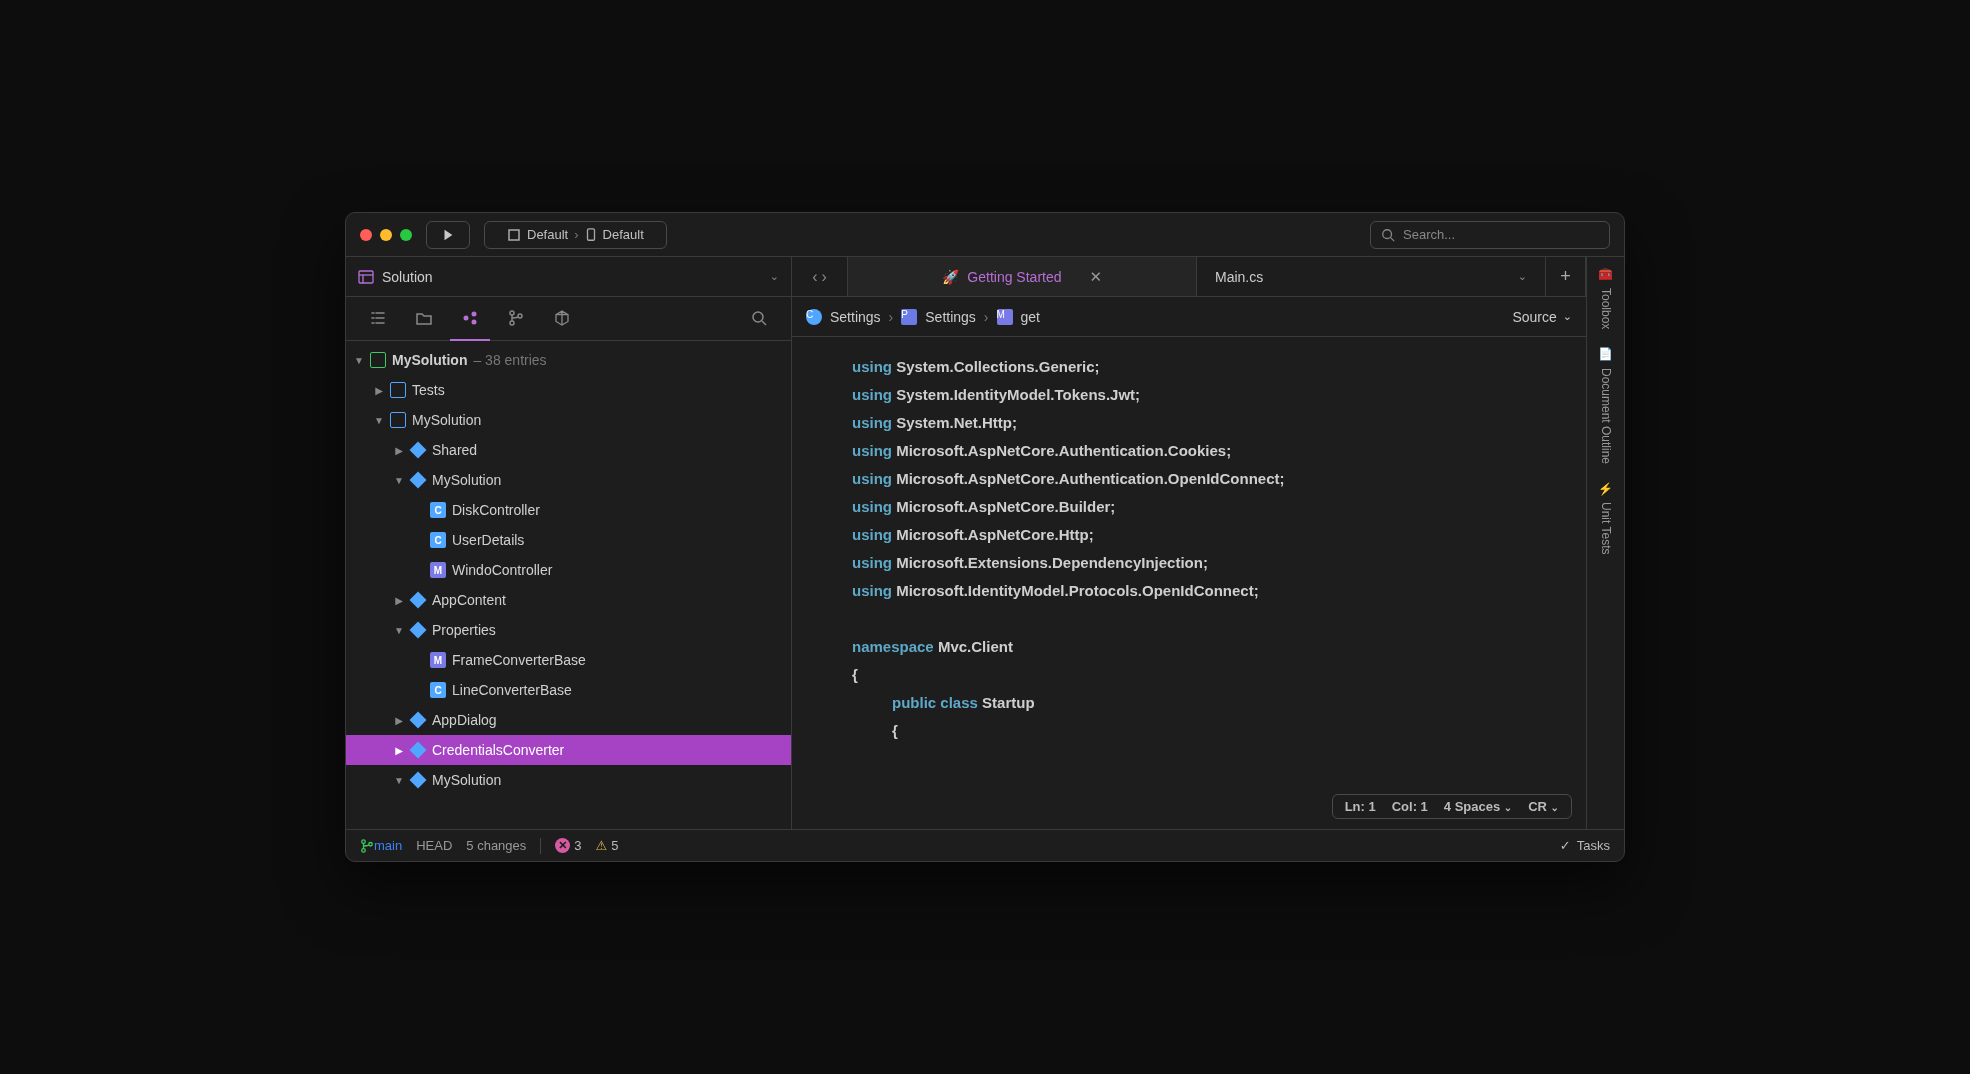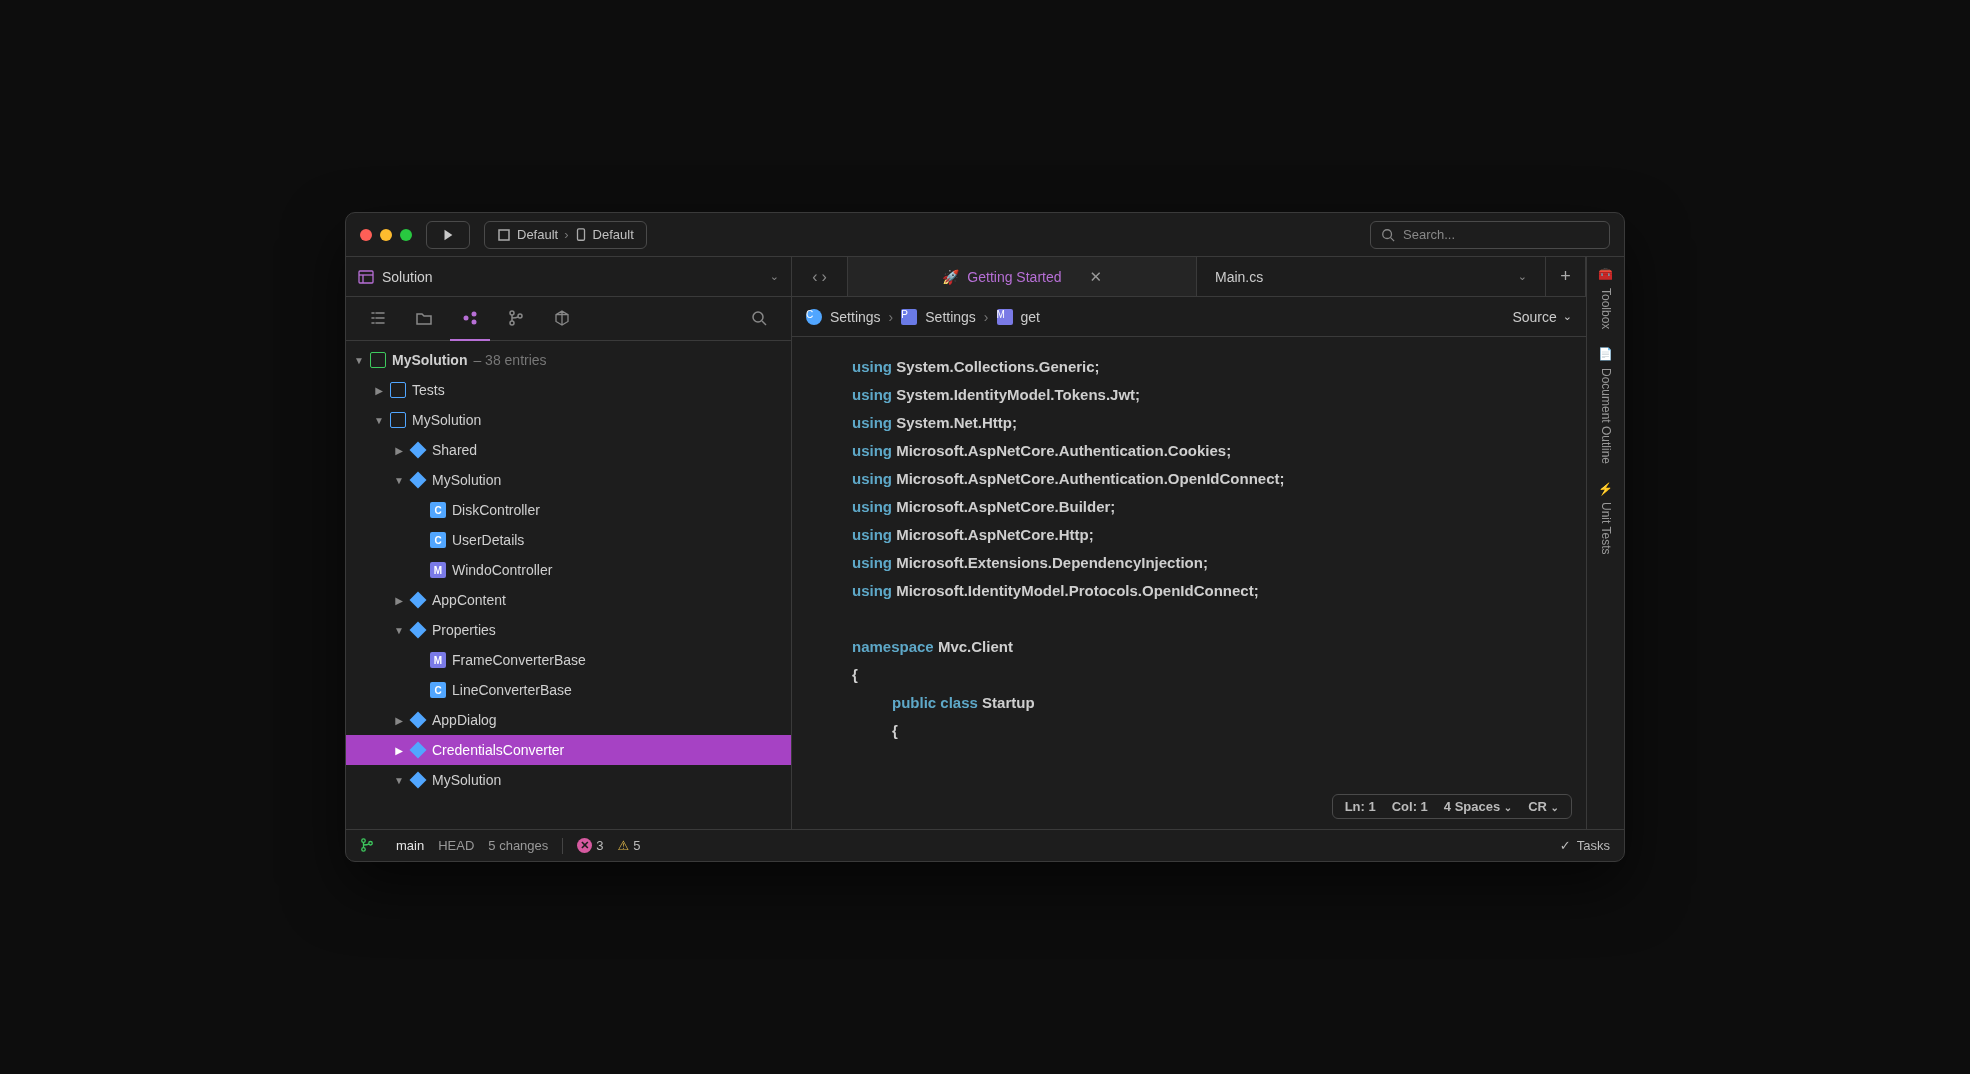--- a/index.html
+++ b/index.html
@@ -4,21 +4,21 @@
 <style>
 * { box-sizing: border-box; margin: 0; padding: 0; font-family: -apple-system, BlinkMacSystemFont, "Segoe UI", sans-serif; }
 body { background: #0d0d0d; display: flex; justify-content: center; align-items: center; min-height: 100vh; }
 .window { width: 1280px; height: 650px; background: #1d1d1d; border-radius: 10px; overflow: hidden; border: 1px solid #3a3a3a; display: flex; flex-direction: column; box-shadow: 0 25px 60px rgba(0,0,0,0.6); }
 .titlebar { height: 44px; border-bottom: 1px solid #3a3a3a; display: flex; align-items: center; padding: 0 14px; gap: 14px; }
 .traffic { display: flex; gap: 8px; }
 .dot { width: 12px; height: 12px; border-radius: 50%; }
 .dot.r { background: #ff5f57; } .dot.y { background: #febc2e; } .dot.g { background: #28c840; }
 .play-btn { width: 44px; height: 28px; border: 1px solid #4a4a4a; border-radius: 6px; display: flex; align-items: center; justify-content: center; cursor: pointer; }
 .play-btn svg { width: 14px; height: 14px; }
-.config { height: 28px; border: 1px solid #4a4a4a; border-radius: 6px; display: flex; align-items: center; padding: 0 12px; gap: 6px; color: #c0c0c0; font-size: 13px; cursor: pointer; }
+.config { height: 28px; border: 1px solid #4a4a4a; border-radius: 6px; display: flex; align-items: center; padding: 0 22px; gap: 6px; color: #c0c0c0; font-size: 13px; cursor: pointer; }
 .search-box { margin-left: auto; width: 240px; height: 28px; border: 1px solid #4a4a4a; border-radius: 6px; display: flex; align-items: center; gap: 8px; padding: 0 10px; color: #888; font-size: 13px; }
 .main-area { display: flex; flex: 1; min-height: 0; }
 .sidebar { width: 446px; border-right: 1px solid #3a3a3a; display: flex; flex-direction: column; min-height: 0; }
 .sb-header { height: 40px; border-bottom: 1px solid #3a3a3a; display: flex; align-items: center; justify-content: space-between; padding: 0 12px; color: #d0d0d0; font-size: 14px; }
 .sb-header-left { display: flex; align-items: center; gap: 8px; }
 .sb-tabs { height: 44px; border-bottom: 1px solid #3a3a3a; display: flex; align-items: center; padding: 0 12px; gap: 6px; }
 .sb-tab { width: 40px; height: 44px; display: flex; align-items: center; justify-content: center; cursor: pointer; border-bottom: 2px solid transparent; color: #888; }
 .sb-tab.active { border-bottom: 2px solid #b76fd6; color: #b76fd6; }
 .sb-tab-spacer { flex: 1; }
 .tree { flex: 1; overflow-y: auto; padding: 4px 0; color: #d0d0d0; font-size: 14px; }
@@ -309,21 +309,21 @@
         </div>
       <div class="rail-item">
           <span>⚡</span>
           <span>Unit Tests</span>
         </div>
     </div>
 
   </div>
 
   <div class="statusbar">
-    <span style="color:#e5e5e5;display:flex;gap:22px;align-items:flex-start">
+    <span style="color:#3b82f6;display:flex;gap:0;align-items:flex-end">
       <svg width="14" height="14" viewBox="0 0 16 16">
           <circle cx="4" cy="3" r="2" fill="none" stroke="#3ec95e" stroke-width="1.5"></circle>
           <circle cx="4" cy="13" r="2" fill="none" stroke="#3ec95e" stroke-width="1.5"></circle>
           <circle cx="12" cy="6" r="2" fill="none" stroke="#3ec95e" stroke-width="1.5"></circle>
           <path d="M4 5 v6 M4 8 q4 0 6 -1" fill="none" stroke="#3ec95e" stroke-width="1.5"></path>
         </svg>
       <span>main</span>
     </span>
     <span style="color:#999">HEAD</span>
     <span style="color:#999">5 changes</span>

